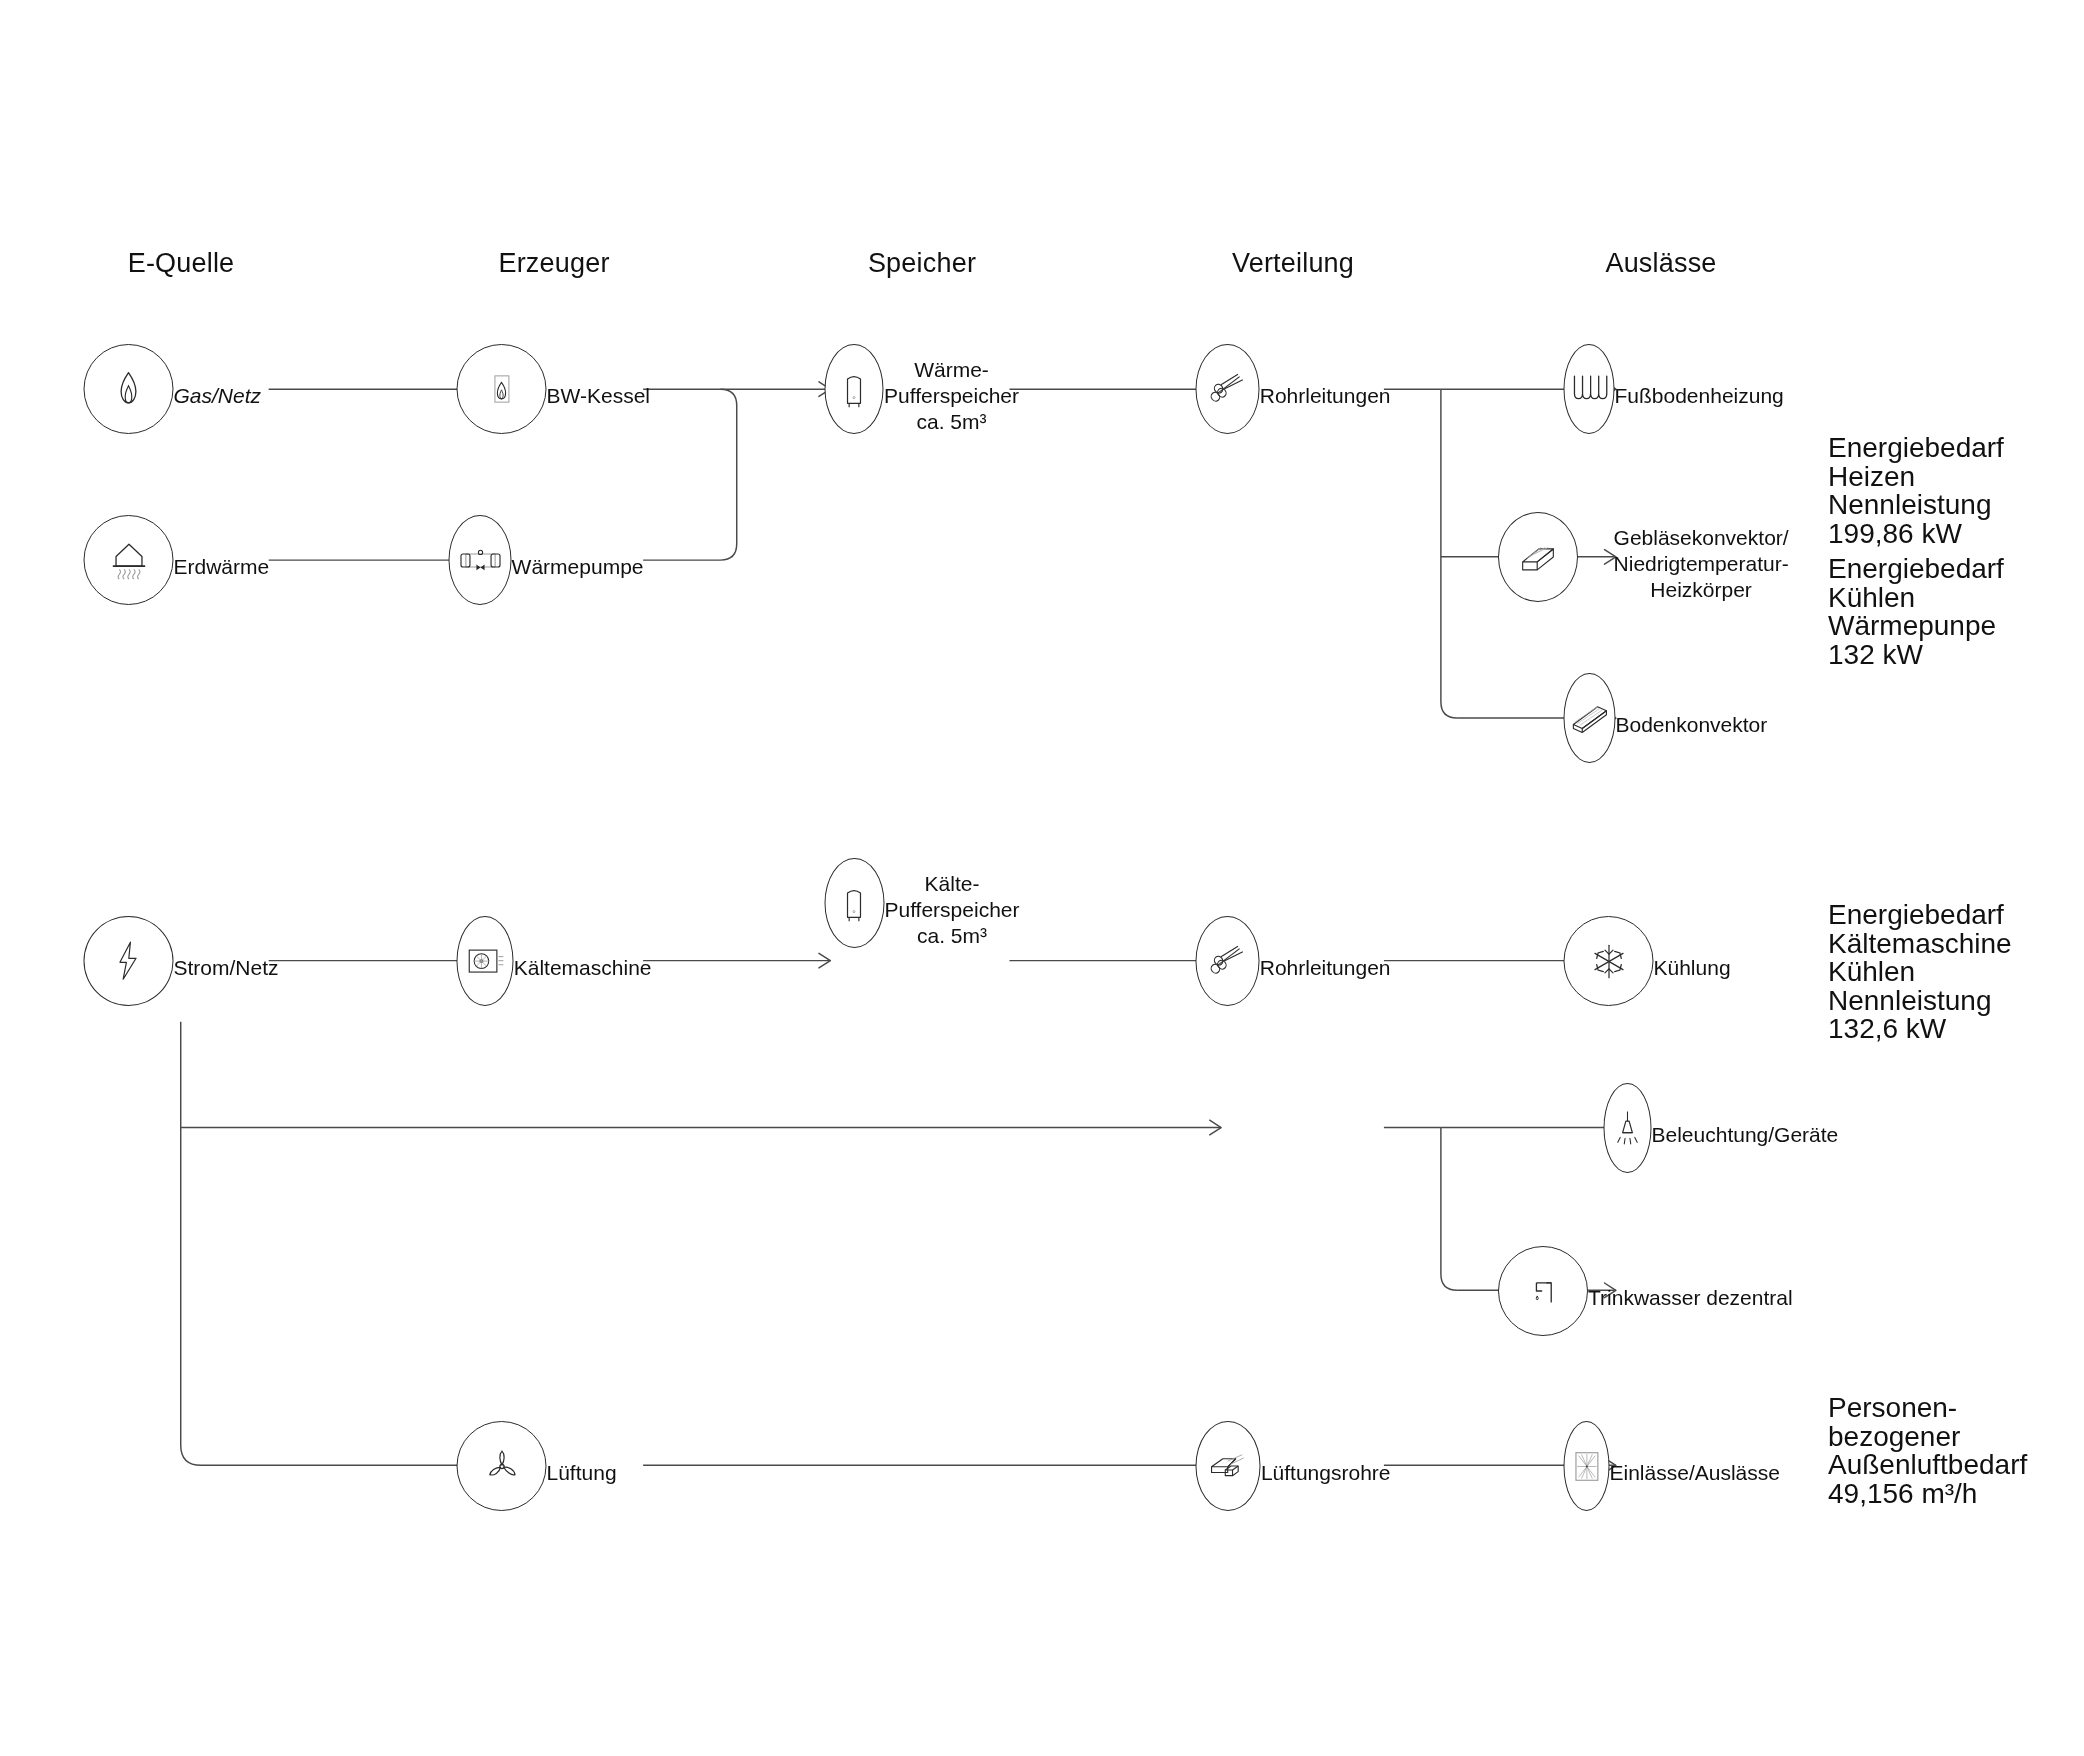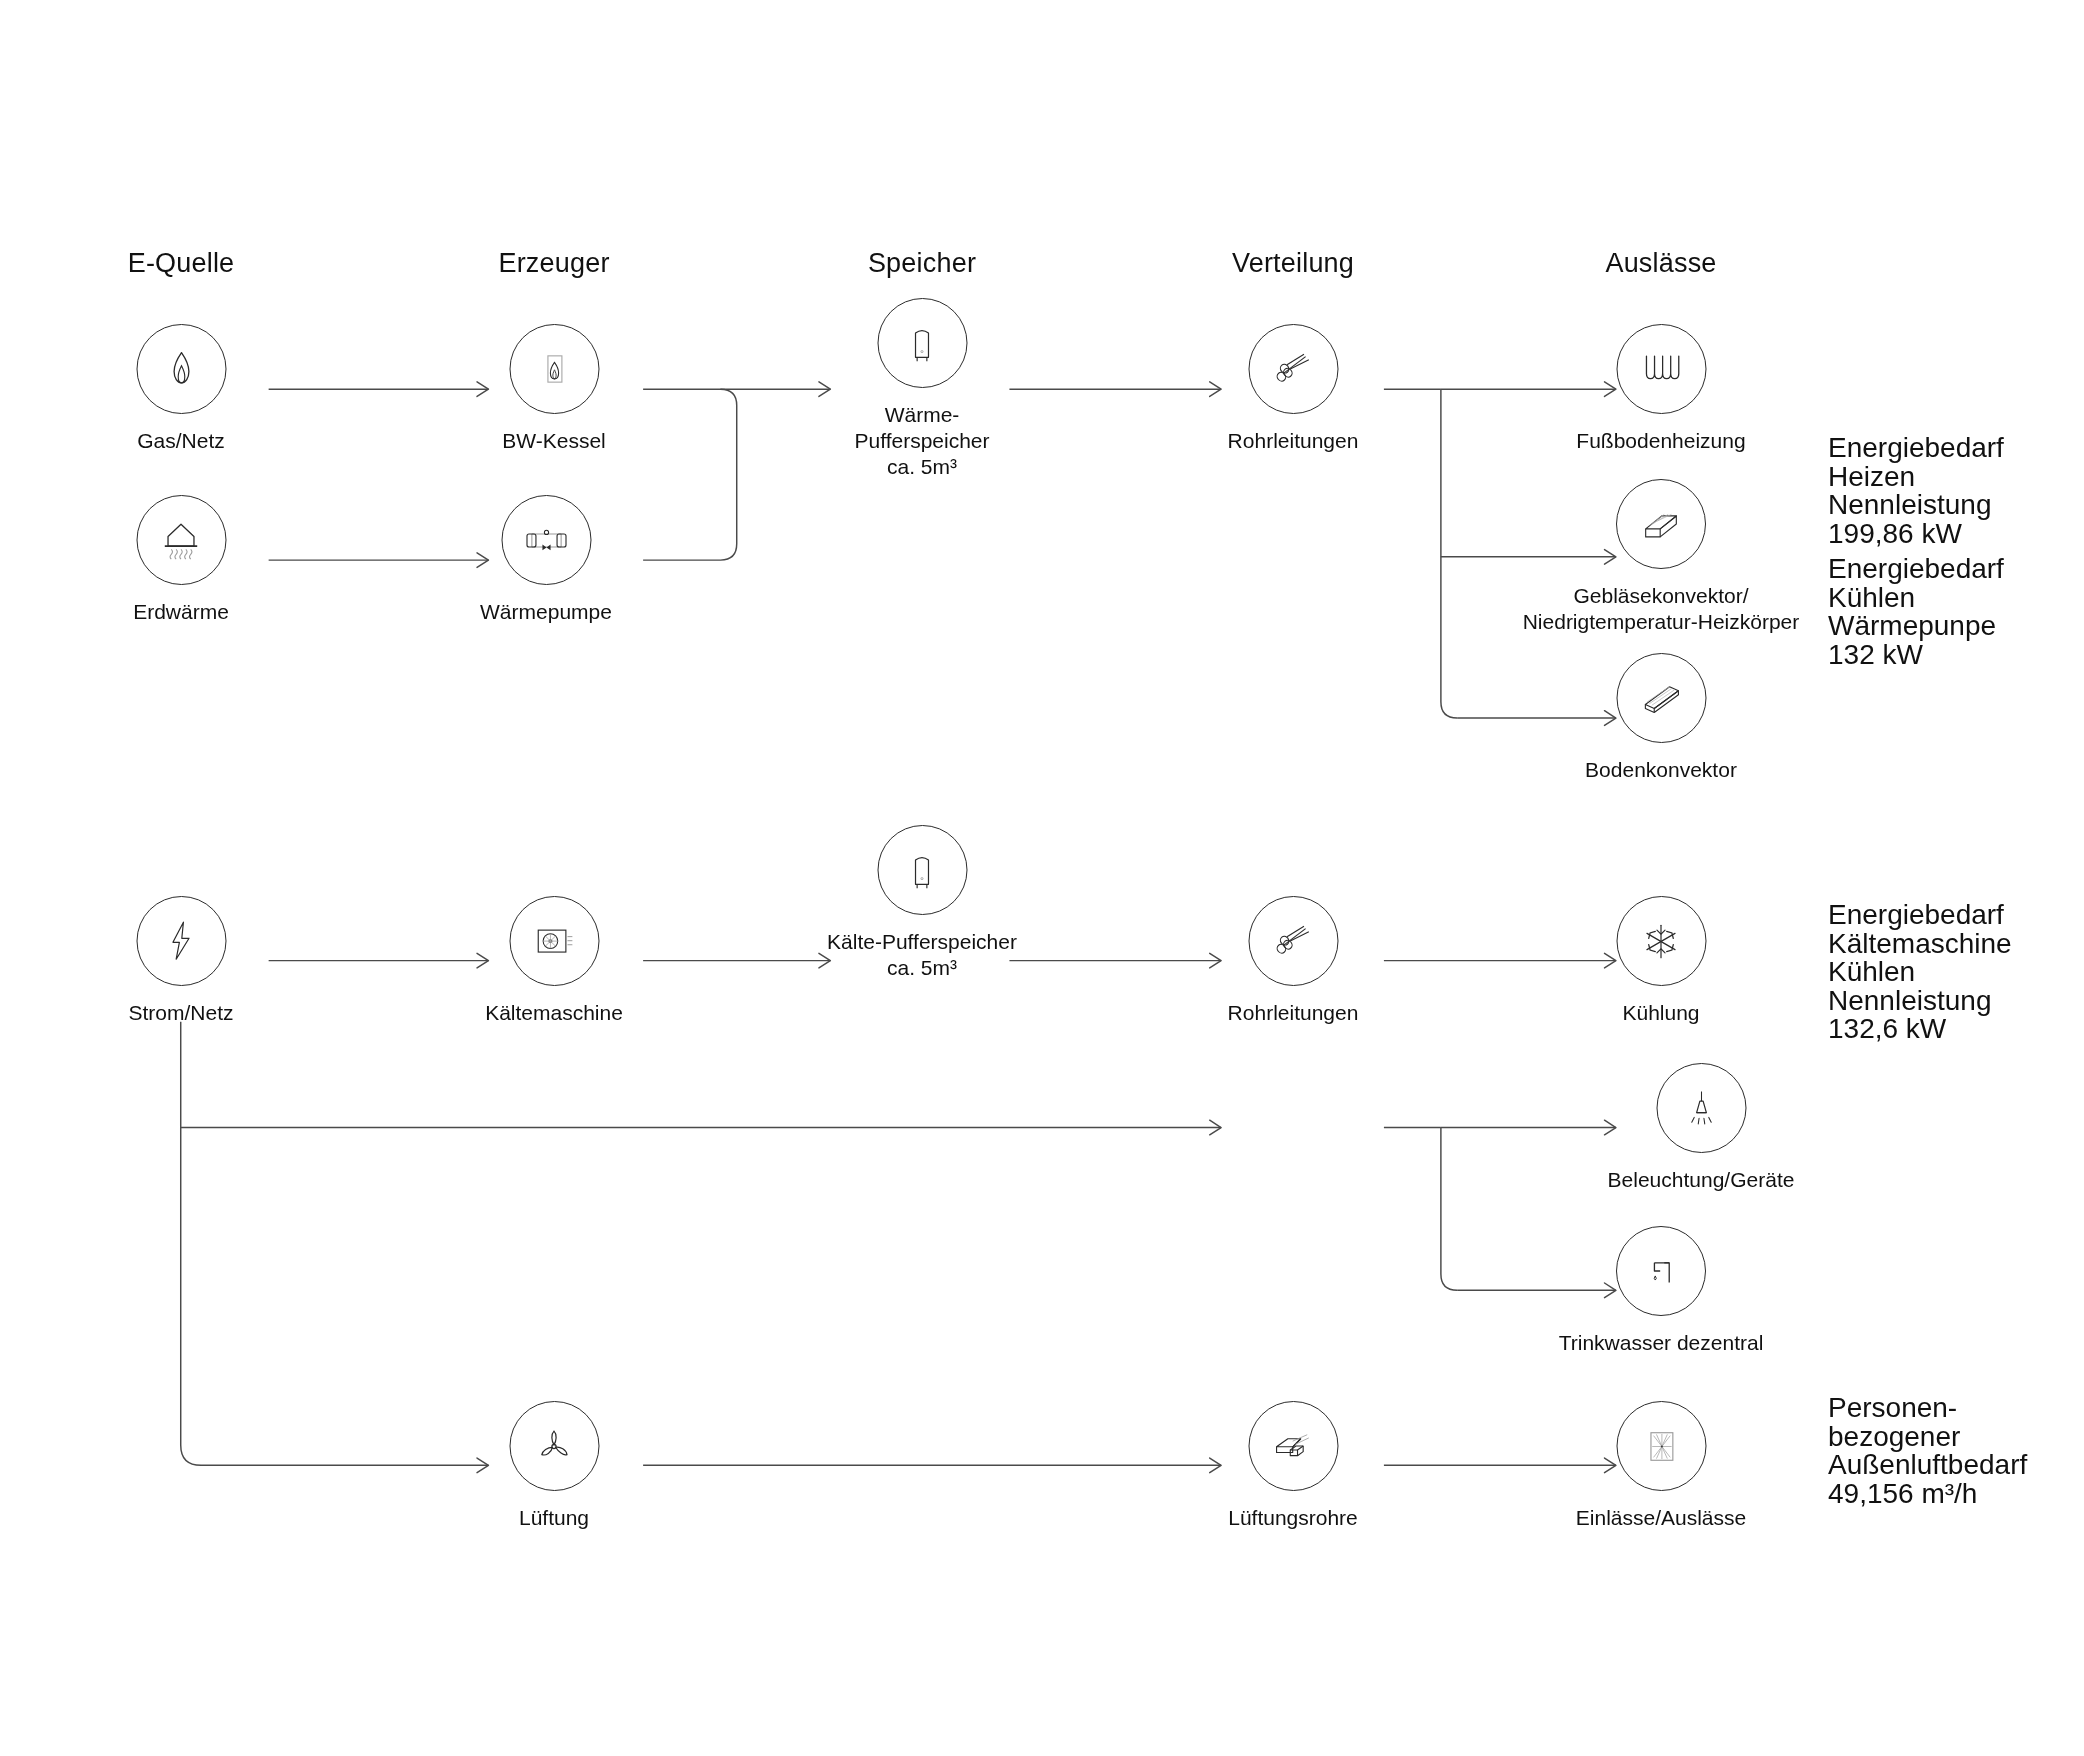--- a/index.html
+++ b/index.html
@@ -27,21 +27,21 @@
     letter-spacing:0.2px;
     color:#111;
     white-space:nowrap;
     transform:translateX(-50%);
   }
   .node{
     position:absolute;
     transform:translate(-50%,-50%);
     width:195px;
     display:flex;
-    flex-direction:column;
+    flex-direction:row;
     align-items:center;
   }
   .node .circle{
     width:90px;height:90px;
     border:1.3px solid #2b2b2b;
     border-radius:50%;
     display:flex;
     align-items:center;
     justify-content:center;
     background:#fff;
@@ -121,21 +121,21 @@
       <path d="M1700,1800 L1985,1800" marker-end="url(#ah)"></path>
     </g>
   </svg>
 
   <div class="col-header" style="left:181px;top:248px;">E-Quelle</div>
   <div class="col-header" style="left:554px;top:248px;">Erzeuger</div>
   <div class="col-header" style="left:922px;top:248px;">Speicher</div>
   <div class="col-header" style="left:1293px;top:248px;">Verteilung</div>
   <div class="col-header" style="left:1661px;top:248px;">Auslässe</div>
 
-  <div class="node" style="left:181px;top:389px;">
+  <div class="node" style="left:181px;top:389px;font-style:italic;">
     <div class="circle">
       <svg width="46" height="46" viewBox="0 0 56 56">
         <path d="M28,8 C28,8 19,21 19,31 C19,39 23,45 28,45 C33,45 37,39 37,31 C37,21 28,8 28,8 Z" fill="none" stroke="#2b2b2b" stroke-width="1.6" stroke-linejoin="round"></path>
         <path d="M28,24 C28,24 24,32 24,37 C24,42 26,45 28,45 C30,45 32,42 32,37 C32,32 28,24 28,24 Z" fill="none" stroke="#2b2b2b" stroke-width="1.4"></path>
       </svg>
     </div>
     <div class="nlabel">Gas/Netz</div>
   </div>
 
   <div class="node" style="left:181px;top:560px;">

